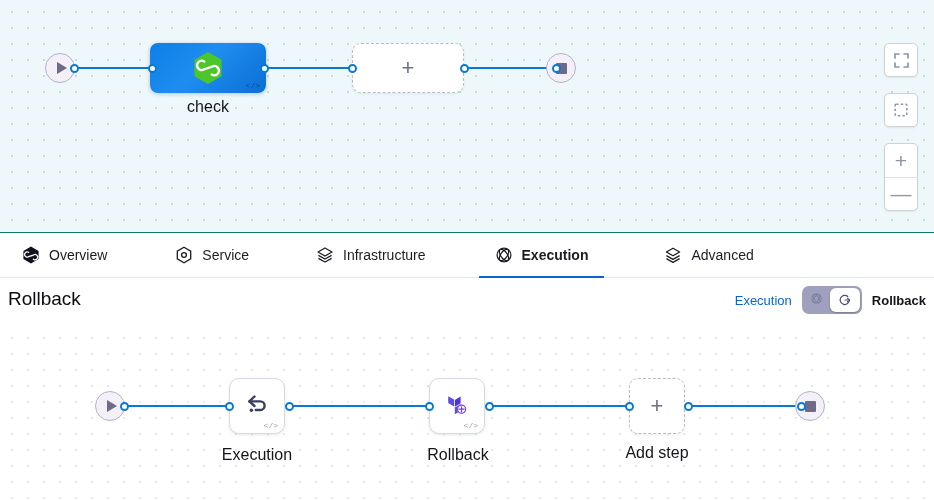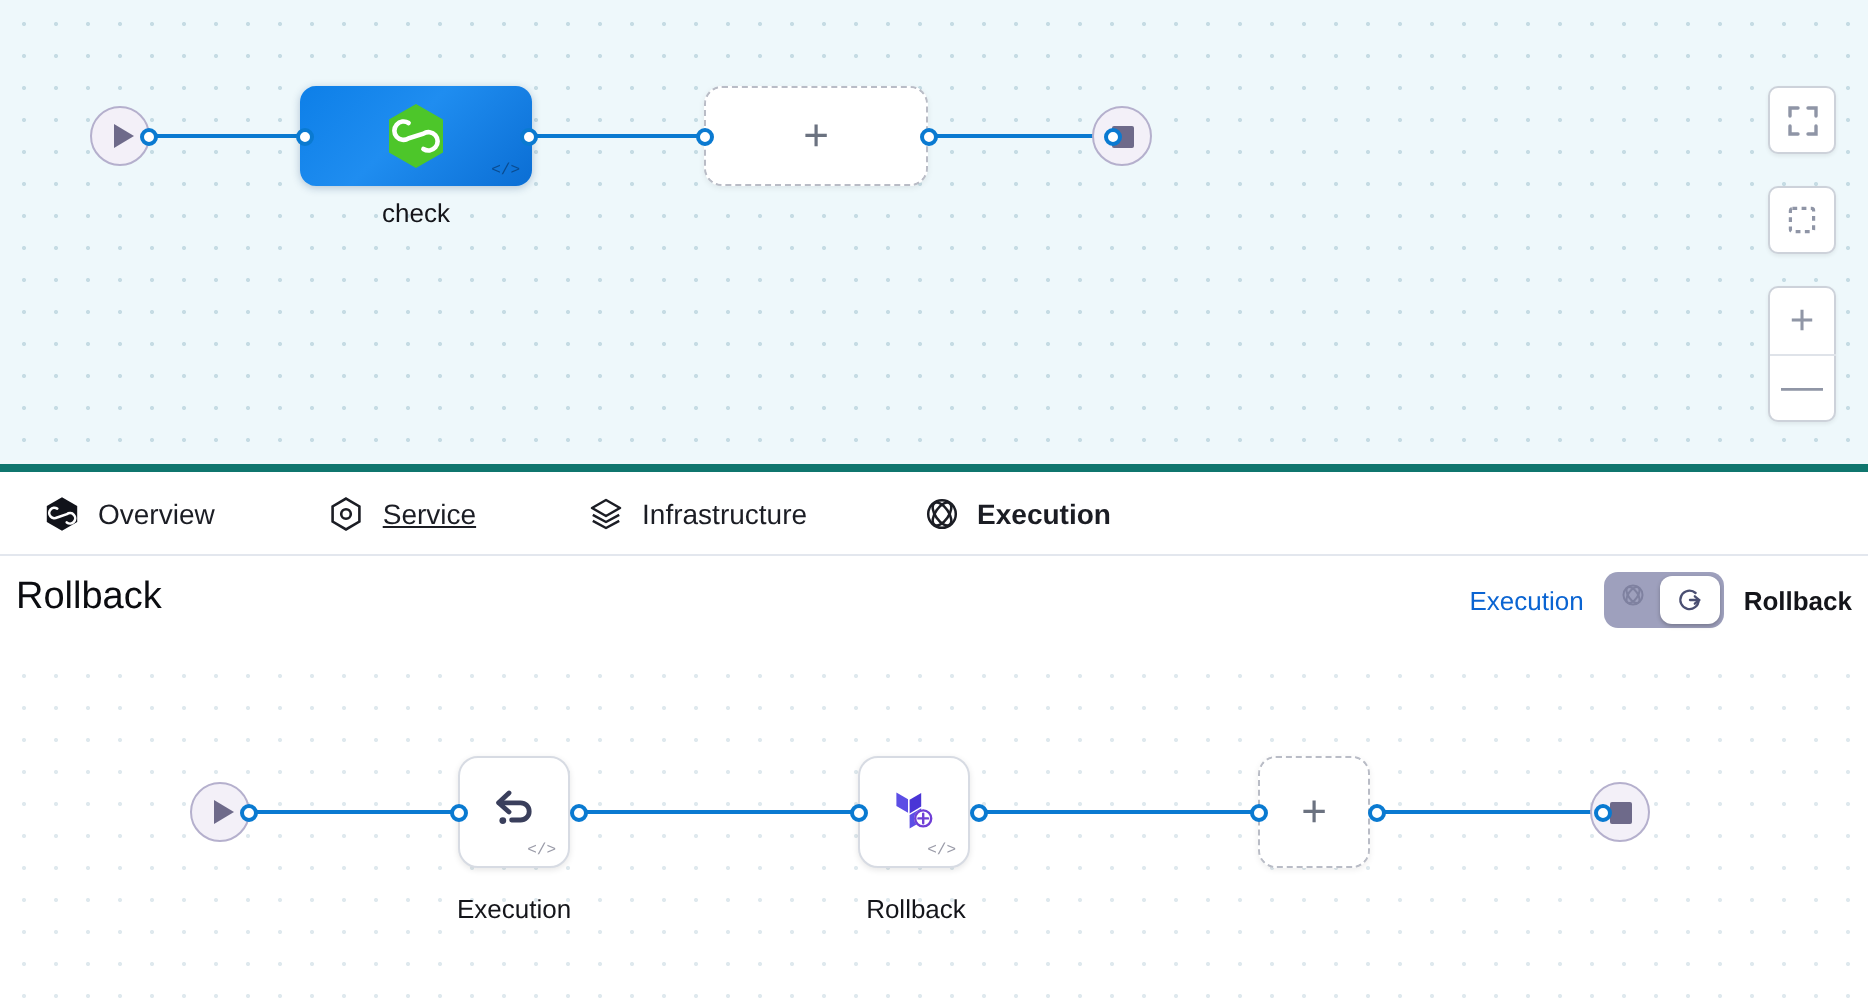--- a/index.html
+++ b/index.html
@@ -74,21 +74,21 @@
     border: 1.5px dashed #b9bcc6;
     border-radius: 9px;
     display: flex; align-items: center; justify-content: center;
     box-shadow: 0 1px 3px rgba(0,0,0,.07);
   }
   .plus-glyph { color: #6b7280; font-size: 22px; line-height: 1; font-weight: 300; }
 
   .node-label {
     position: absolute;
     text-align: center;
-    font-size: 13px;
+    font-size: 16px;
     color: #14151a;
     line-height: 17px;
   }
 
   
   .ctrl {
     position: absolute; right: 16px;
     width: 34px; background: #ffffff;
     border: 1px solid #cdd2da; border-radius: 5px;
     box-shadow: 0 1px 2px rgba(0,0,0,.07);
@@ -99,23 +99,23 @@
     display: flex; align-items: center; justify-content: center;
   }
   .ctrl-div { width: 33px; height: 1px; background: #dfe3e9; }
   .pm { color: #9096a6; font-size: 21px; line-height: 1; font-weight: 300; }
   .pm.minus { font-size: 21px; }
 
   
   .tabbar {
     position: absolute; left: 0; top: 232px; width: 934px; height: 46px;
     background: #ffffff;
-    border-top: 4px solid #0f766e;
+    border-top: 1px solid #0f766e;
     border-bottom: 1px solid #e3e7ee;
-    display: flex; align-items: center;
+    display: flex; align-items: center; gap: 11px;
   }
   .tab {
     display: flex; align-items: center; gap: 9px;
     height: 46px; position: relative;
     padding: 0 2px;
     color: #1b1d24; font-size: 14px;
     cursor: pointer;
   }
   .tab .tico { display: flex; align-items: center; justify-content: center; width: 18px; height: 18px; }
   .tab.active { font-weight: bold; }
@@ -251,21 +251,21 @@
     <div class="tab" style="margin-left:20px;">
       <span class="tico">
         <svg width="18" height="18" viewBox="0 0 18 18" aria-hidden="true">
           <polygon points="9,0.6 16.6,5 16.6,13 9,17.4 1.4,13 1.4,5" fill="#11131a"></polygon>
           <path d="M6.6 6.3 A2.6 2.6 0 1 0 6.6 10.7 L11.4 9.1 A2.6 2.6 0 1 1 11.4 13.2" fill="none" stroke="#ffffff" stroke-width="1.3" stroke-linecap="round"></path>
         </svg>
       </span>
       <span>Overview</span>
     </div>
 
-    <div class="tab" style="margin-left:53px;text-decoration:underline;">
+    <div class="tab" style="margin-left:53px;">
       <span class="tico">
         <svg width="18" height="18" viewBox="0 0 18 18" fill="none" stroke="#1b1d24" stroke-width="1.3">
           <polygon points="9,1.3 15.7,5.2 15.7,12.8 9,16.7 2.3,12.8 2.3,5.2"></polygon>
           <circle cx="9" cy="9" r="2.4"></circle>
         </svg>
       </span>
       <span>Service</span>
     </div>
 
     <div class="tab" style="margin-left:52px;">
@@ -283,20 +283,30 @@
       <span class="tico">
         <svg width="18" height="18" viewBox="0 0 18 18" fill="none" stroke="#1b1d24" stroke-width="1.25">
           <circle cx="9" cy="9" r="6.9"></circle>
           <ellipse cx="9" cy="9" rx="3.3" ry="6.6" transform="rotate(35 9 9)"></ellipse>
           <ellipse cx="9" cy="9" rx="3.3" ry="6.6" transform="rotate(-35 9 9)"></ellipse>
         </svg>
       </span>
       <span>Execution</span>
     </div>
 
+    <div class="tab" style="margin-left:61px;">
+      <span class="tico">
+        <svg width="18" height="18" viewBox="0 0 18 18" fill="none" stroke="#1b1d24" stroke-width="1.25" stroke-linejoin="round">
+          <polygon points="9,2.2 15.6,6 9,9.8 2.4,6"></polygon>
+          <polyline points="2.4,9.6 9,13.4 15.6,9.6"></polyline>
+          <polyline points="2.4,12.6 9,16.4 15.6,12.6"></polyline>
+        </svg>
+      </span>
+      <span>Advanced</span>
+    </div>
   </div>
 
   <div class="rb-header">
     <div class="rb-title">Rollback</div>
 
     <div class="toggle-wrap">
       <span class="tg-label-left">Execution</span>
 
       <div class="switch">
         <span class="icon-off">
@@ -364,20 +374,21 @@
     <div class="port" style="left:485px; top:76px;"></div>
     <div class="node-label" style="left:393px; top:120px; width:130px;">
       <div>Rollback</div>
     </div>
 
     <div class="port" style="left:625px; top:76px;"></div>
     <div class="dashed-node" style="left:629px; top:52px; width:56px; height:56px;">
       <span class="plus-glyph">+</span>
     </div>
     <div class="port" style="left:684px; top:76px;"></div>
+    <div class="node-label" style="left:597px; top:118px; width:120px;">Add step</div>
 
     <div class="port" style="left:797px; top:76px;"></div>
     <div class="term-node" style="left:795px; top:65px;">
       <span class="sq"></span>
     </div>
   </div>
 
 </div>
 
 </body></html>

